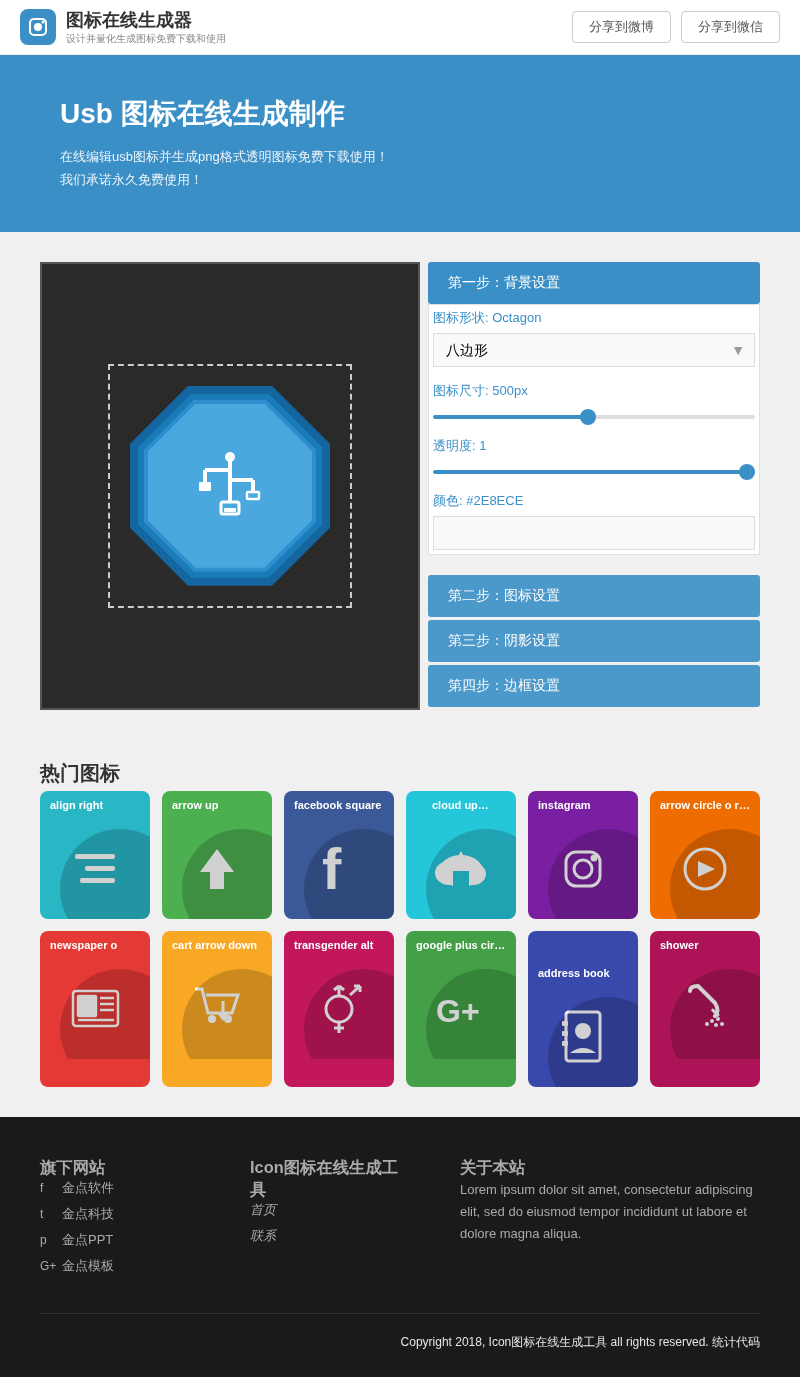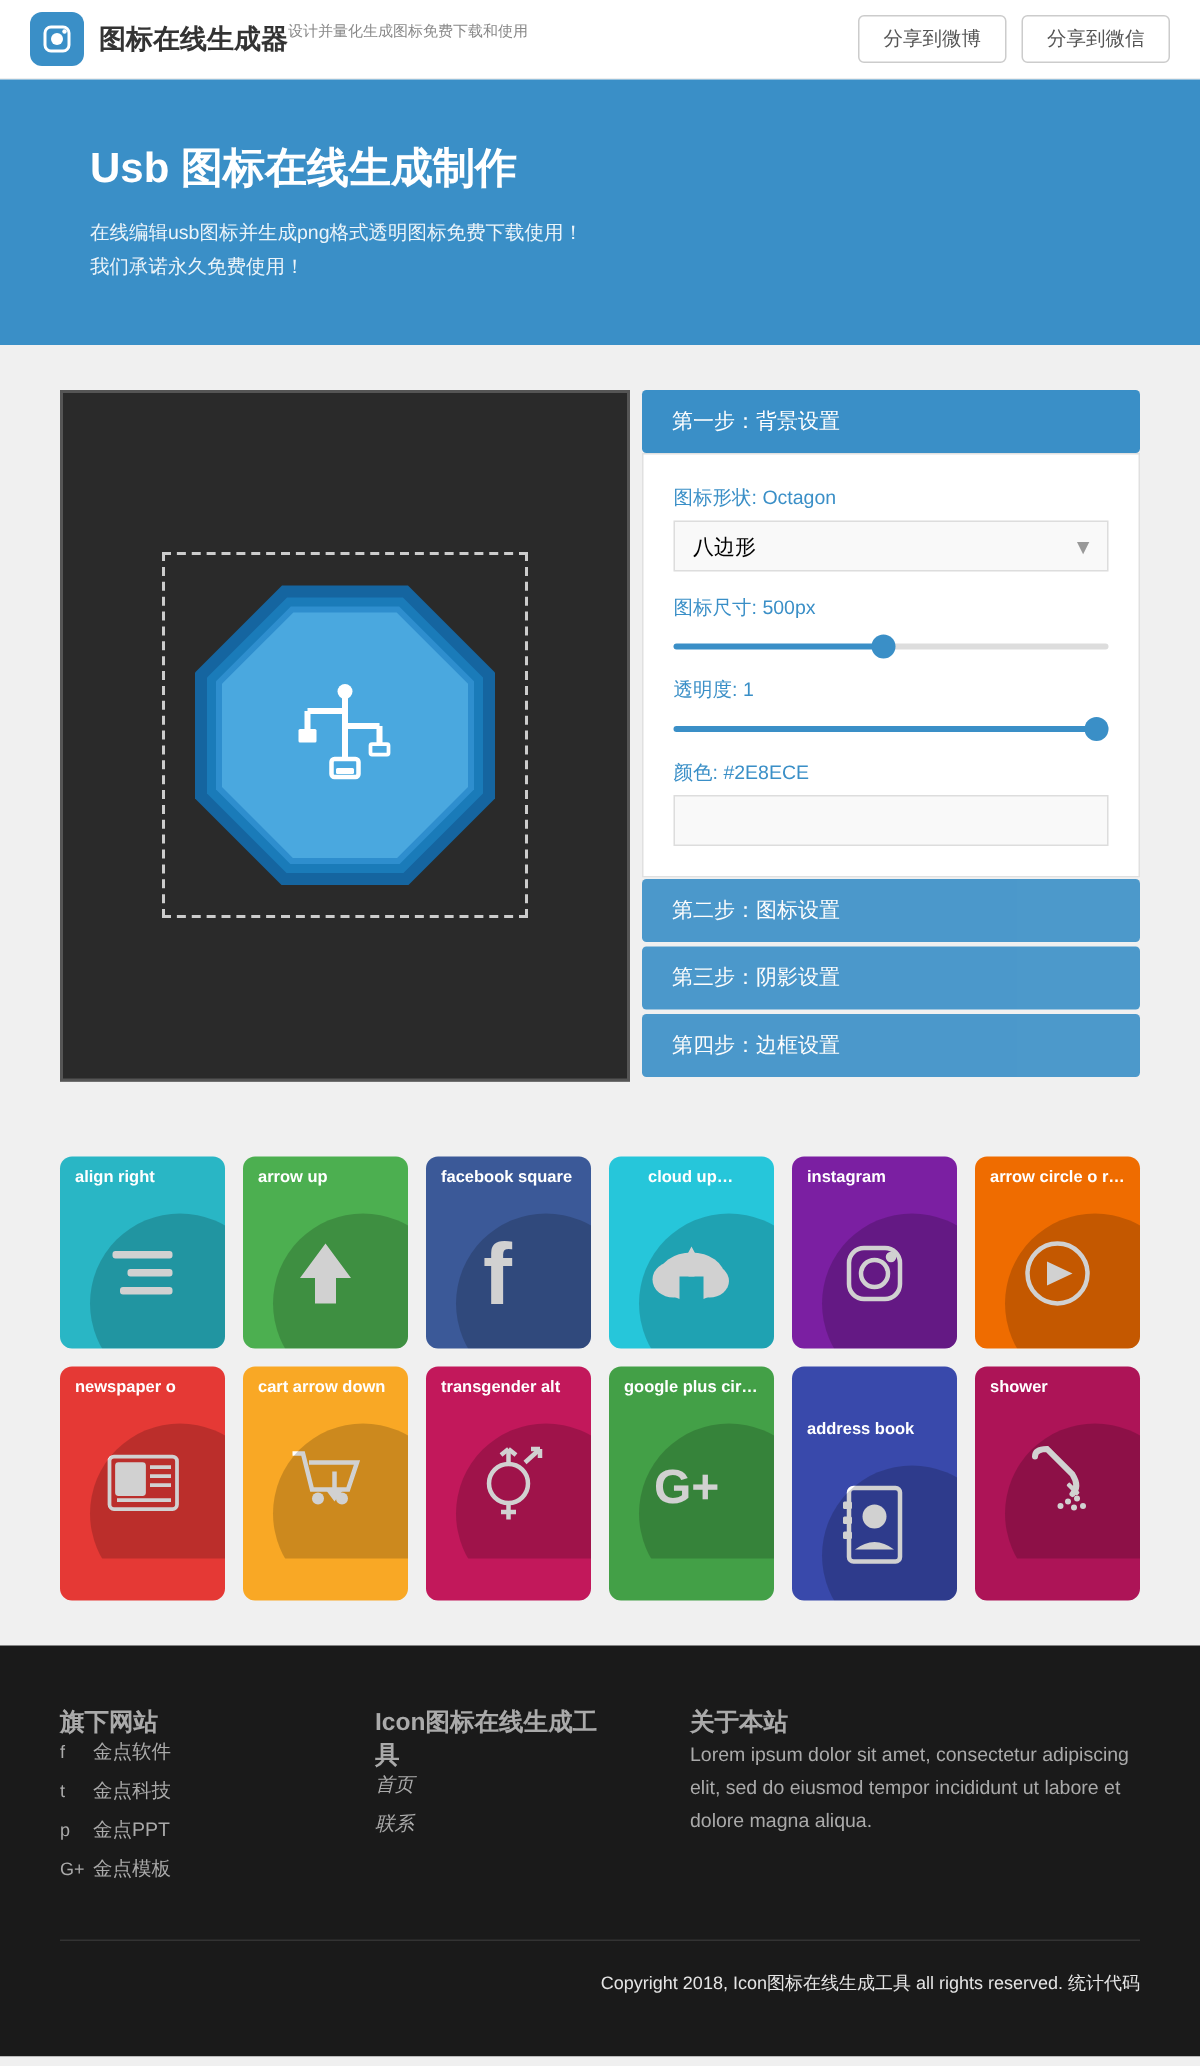--- a/index.html
+++ b/index.html
@@ -2,21 +2,21 @@
 <html><head>
   <meta charset="utf-8">
   <style>
     * { box-sizing: border-box; margin: 0; padding: 0; }
     body { font-family: 'Microsoft YaHei', Arial, sans-serif; background: #f0f0f0; font-size: 14px; color: #333; }
 
     
     .header { background: #fff; padding: 8px 20px; display: flex; align-items: center; justify-content: space-between; border-bottom: 1px solid #eee; }
     .logo-area { display: flex; align-items: center; gap: 10px; }
     .logo-icon { width: 36px; height: 36px; border-radius: 8px; background: #3a8fc7; display: flex; align-items: center; justify-content: center; color: white; font-size: 16px; }
-    .logo-text { display: flex; }
+    .logo-text { display: flex; flex-direction: column; }
     .logo-title { font-size: 18px; font-weight: bold; color: #333; }
     .logo-subtitle { font-size: 10px; color: #888; }
     .header-buttons { display: flex; gap: 10px; align-items: center; }
     .header-btn { padding: 6px 16px; border: 1px solid #ccc; background: #fff; border-radius: 4px; cursor: pointer; font-size: 13px; color: #555; }
 
     
     .hero { background: #3a8fc7; padding: 40px 60px; color: white; }
     .hero h1 { font-size: 28px; font-weight: bold; margin-bottom: 12px; }
     .hero p { font-size: 13px; line-height: 1.8; opacity: 0.9; }
 
@@ -24,21 +24,21 @@
     .main-content { background: #f0f0f0; padding: 30px 40px; }
     .editor-area { display: flex; gap: 8px; }
 
     
     .canvas-panel { width: 380px; min-height: 360px; background: #2a2a2a; position: relative; display: flex; align-items: center; justify-content: center; border: 2px solid #555; }
     .canvas-dashed { border: 2px dashed #ccc; padding: 20px; }
 
     
     .settings-panel { flex: 1; }
     .step-header { background: #3a8fc7; color: white; padding: 12px 20px; font-size: 14px; border-radius: 3px; margin-bottom: 0; cursor: pointer; }
-    .step-content { background: #fff; padding: 20px; border: 1px solid #e0e0e0; margin-bottom: 1px; }
+    .step-content { background: #fff; padding: 4px; border: 1px solid #e0e0e0; margin-bottom: 20px; }
     .step-collapsed { background: #3a8fc7; color: white; padding: 12px 20px; font-size: 14px; border-radius: 3px; margin-bottom: 3px; cursor: pointer; opacity: 0.9; }
     .field-label { font-size: 13px; color: #555; margin-bottom: 6px; }
     .field-label span { color: #3a8fc7; }
     .select-wrapper { position: relative; margin-bottom: 15px; }
     .select-wrapper select { width: 100%; padding: 8px 12px; border: 1px solid #ddd; background: #f9f9f9; font-size: 14px; appearance: none; cursor: pointer; }
     .select-arrow { position: absolute; right: 10px; top: 50%; transform: translateY(-50%); color: #999; pointer-events: none; }
     .slider-wrapper { margin-bottom: 15px; }
     .slider { width: 100%; -webkit-appearance: none; height: 4px; border-radius: 2px; background: linear-gradient(to right, #3a8fc7 50%, #ddd 50%); outline: none; cursor: pointer; }
     .slider::-webkit-slider-thumb { -webkit-appearance: none; width: 16px; height: 16px; border-radius: 50%; background: #3a8fc7; cursor: pointer; }
     .color-input { width: 100%; padding: 8px 12px; border: 1px solid #ddd; background: #f9f9f9; font-size: 14px; }
@@ -167,20 +167,21 @@
 
       <div class="step-collapsed">第三步：阴影设置</div>
 
       <div class="step-collapsed">第四步：边框设置</div>
 
     </div>
   </div>
 </div>
 
 <div class="hot-section">
+  <div class="hot-title">热门图标</div>
   <div class="icons-grid" id="icons-grid">
       <div style="border-radius: 8px; overflow: hidden; cursor: pointer; background: rgb(41, 182, 197);">
       <div style="padding:8px 10px; font-size:11px; color:white; font-weight:bold; white-space:nowrap; overflow:hidden; text-overflow:ellipsis;">align right</div>
       <div style="height:100px; display:flex; align-items:center; justify-content:center; position:relative; overflow:hidden;">
         <div style="position:absolute;bottom:-30px;right:-30px;width:120px;height:120px;background:rgba(0,0,0,0.18);border-radius:50%;"></div>
         <svg width="50" height="50" viewBox="0 0 50 50" fill="white">
             <rect x="5" y="10" width="40" height="5" rx="2"></rect>
             <rect x="15" y="22" width="30" height="5" rx="2"></rect>
             <rect x="10" y="34" width="35" height="5" rx="2"></rect>
           </svg>

